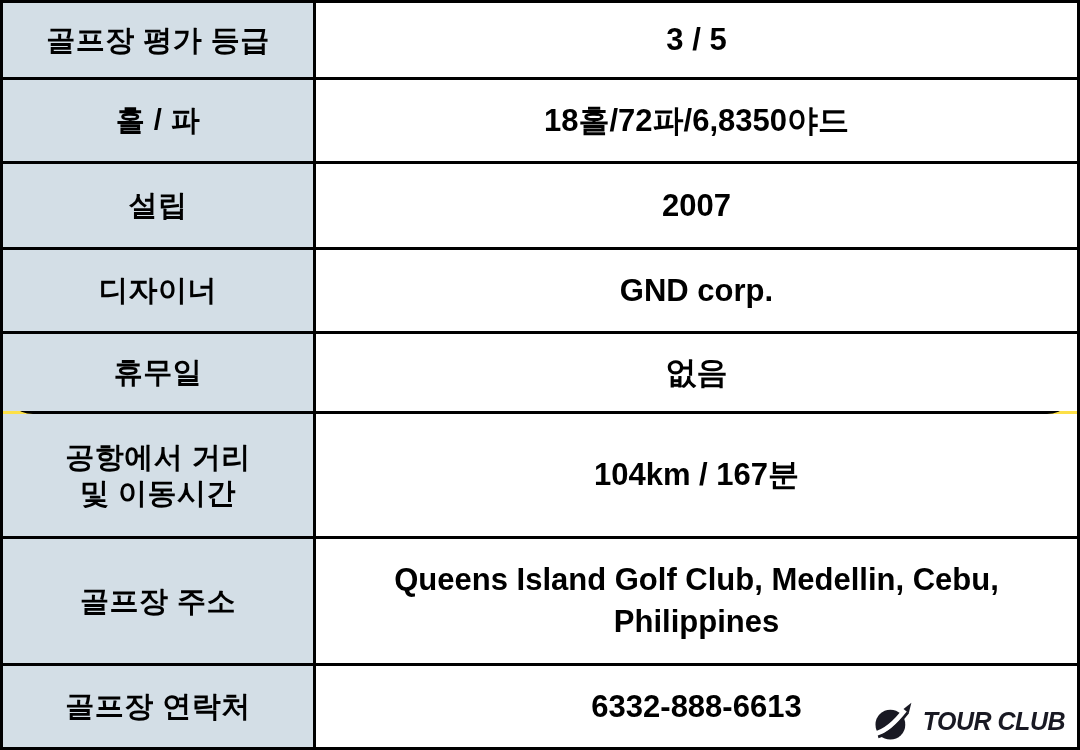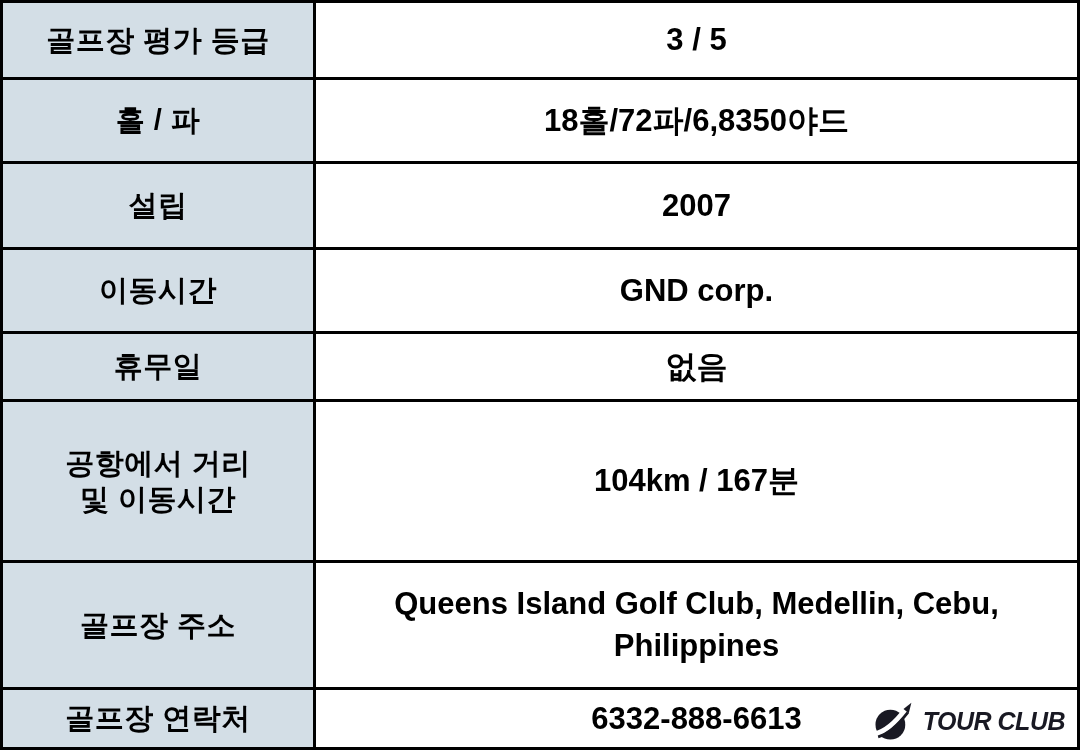--- a/index.html
+++ b/index.html
@@ -53,22 +53,22 @@
     font-size: 31px;
     line-height: 1.35;
     padding: 0 20px;
     position: relative;
   }
   
   .row:nth-child(1) { height: 77px; }
   .row:nth-child(2) { height: 84px; }
   .row:nth-child(3) { height: 86px; }
   .row:nth-child(4) { height: 84px; }
-  .row:nth-child(5) { height: 68px; }
-  .row:nth-child(6) { height: 161px; }
+  .row:nth-child(5) { height: 80px; border-radius: 30px; }
+  .row:nth-child(6) { height: 125px; }
   .row:nth-child(7) { height: 127px; }
 
   .logo {
     position: absolute;
     right: 10px;
     bottom: 3px;
     display: flex;
     align-items: center;
     gap: 9px;
   }
@@ -96,21 +96,21 @@
     <div class="cell label">홀 / 파</div>
     <div class="cell value">18홀/72파/6,8350야드</div>
   </div>
 
   <div class="row">
     <div class="cell label">설립</div>
     <div class="cell value">2007</div>
   </div>
 
   <div class="row">
-    <div class="cell label">이동시간</div>
+    <div class="cell label">디자이너</div>
     <div class="cell value">GND corp.</div>
   </div>
 
   <div class="row">
     <div class="cell label">휴무일</div>
     <div class="cell value">없음</div>
   </div>
 
   <div class="row">
     <div class="cell label">공항에서 거리

